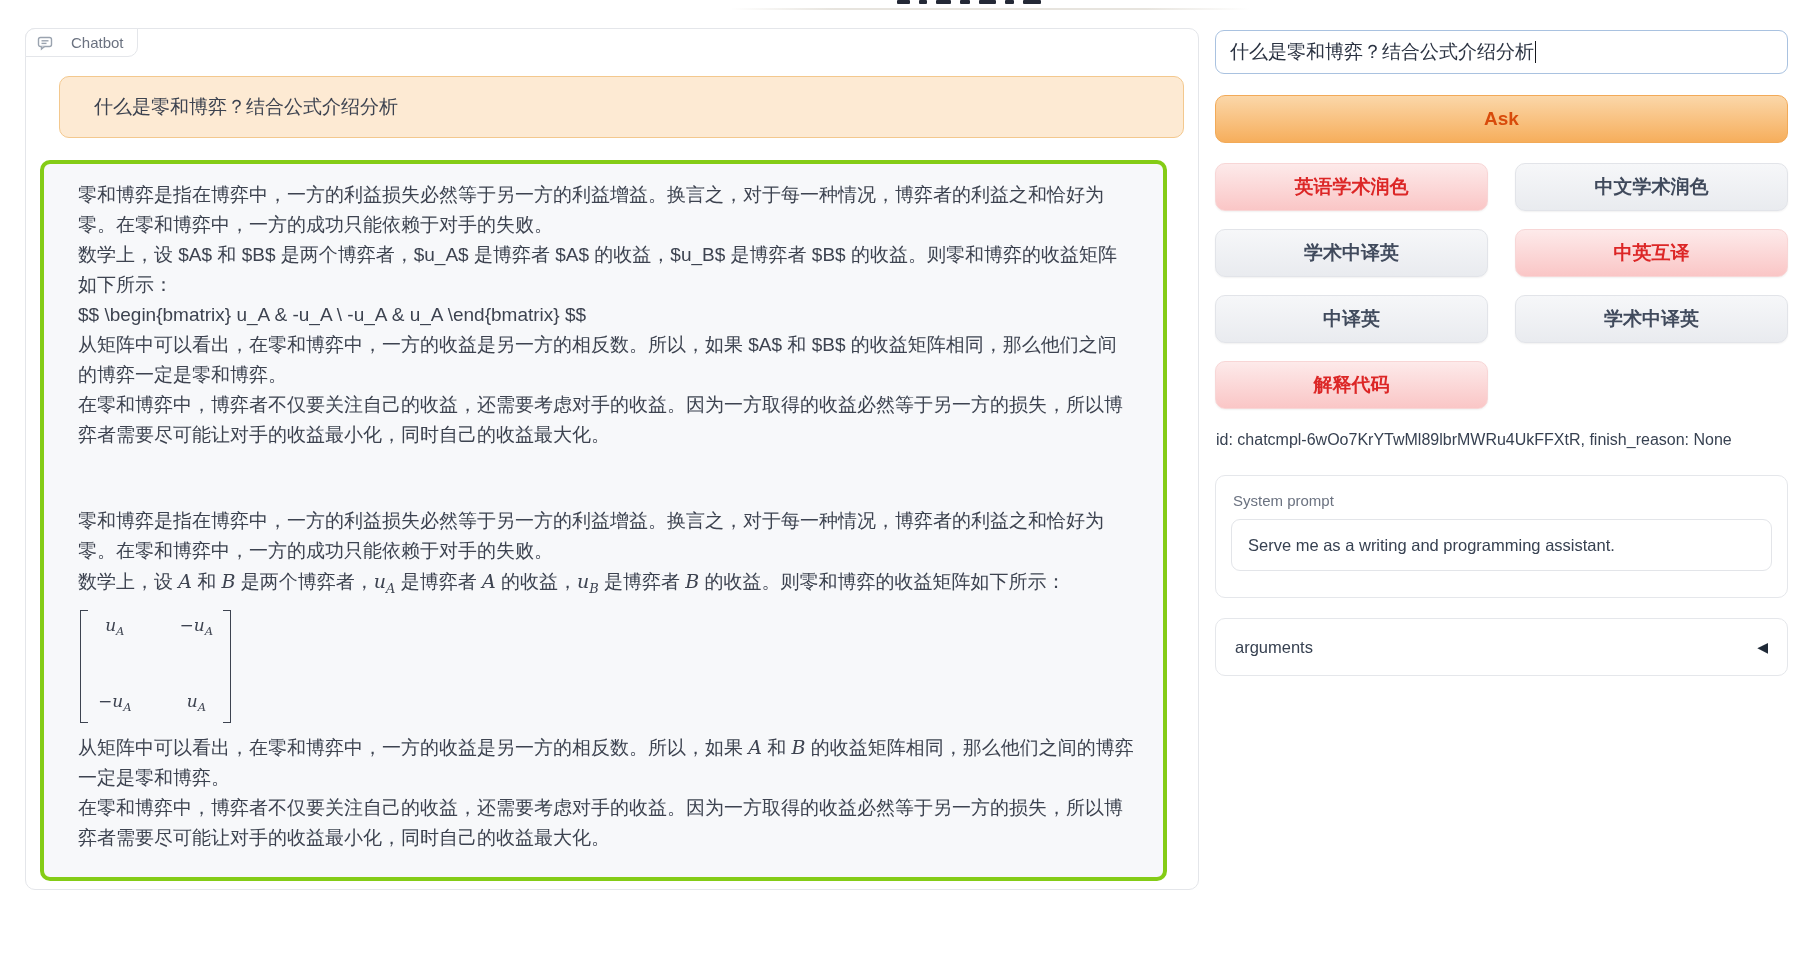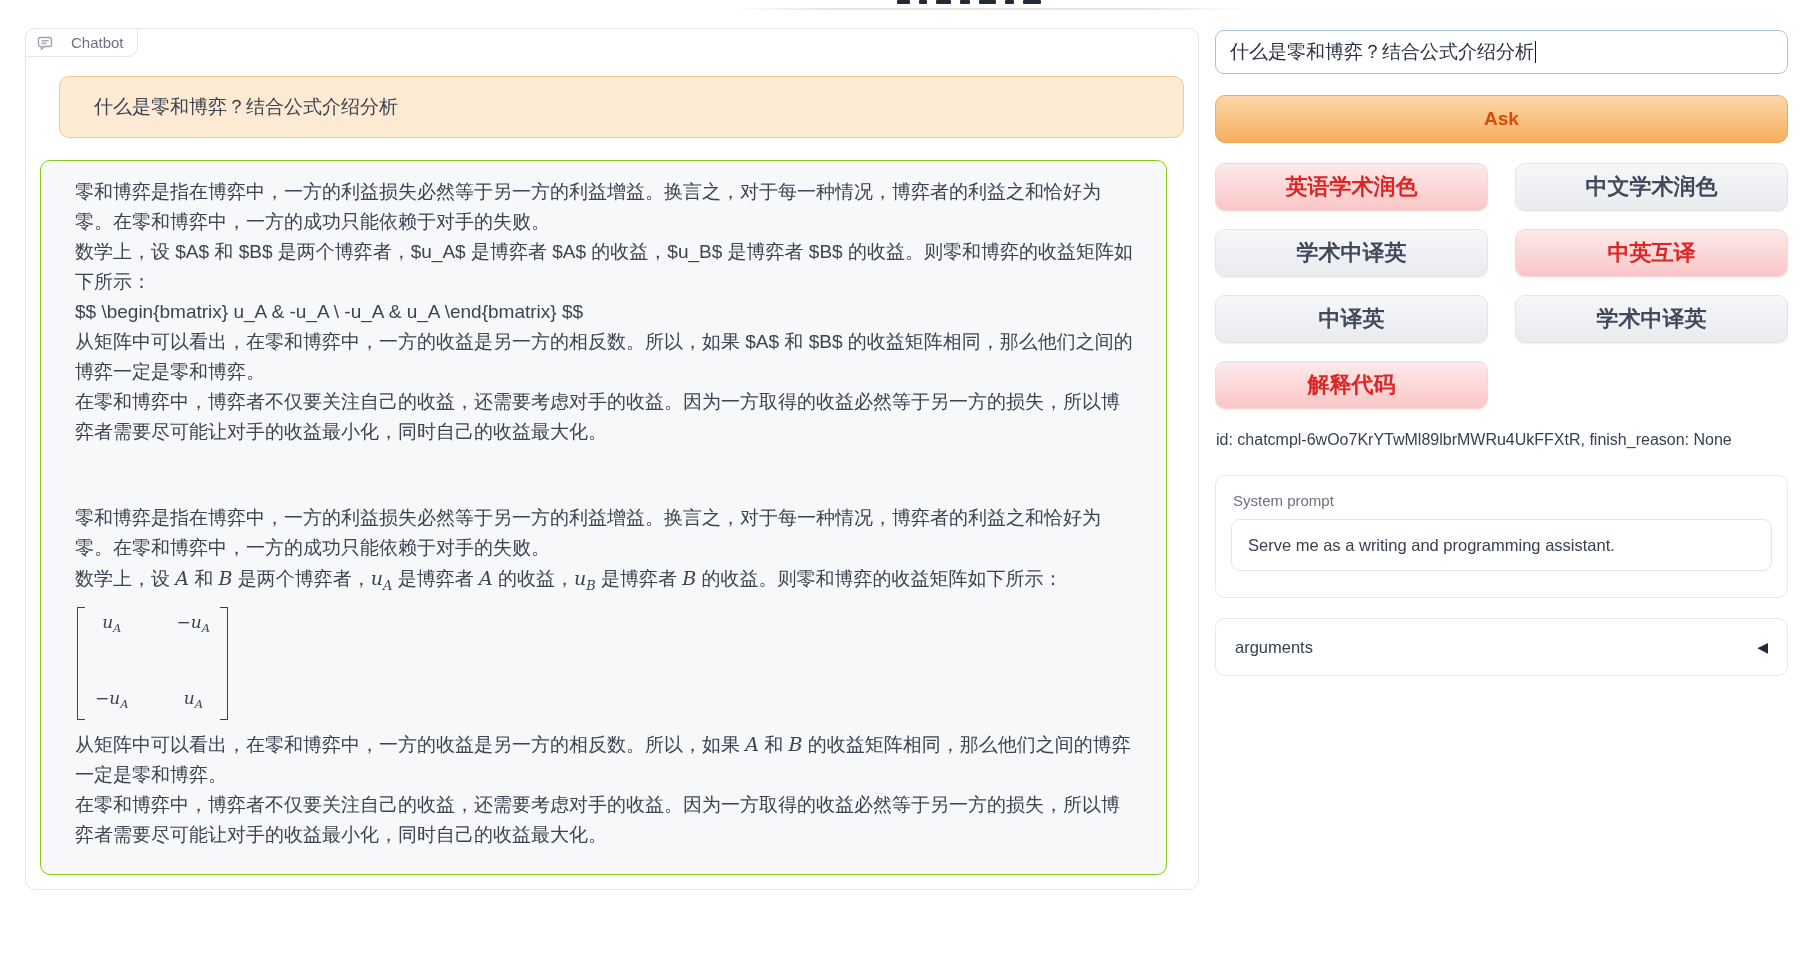--- a/index.html
+++ b/index.html
@@ -17,21 +17,21 @@
     border:1px solid #e4e6ea;border-radius:10px;box-sizing:border-box;}
   .chat-label{position:absolute;left:-1px;top:-1px;display:flex;align-items:center;gap:18px;
     background:#fff;border:1px solid #e4e6ea;border-top-color:#e4e6ea;
     border-top-left-radius:10px;border-bottom-right-radius:10px;padding:5px 13px 5px 11px;
     color:#6b7280;font-size:15px;}
   .chat-label svg{display:block;}
 
   .msg{position:absolute;box-sizing:border-box;font-size:19px;line-height:30px;word-break:break-all;}
   .msg.user{left:33px;top:47px;width:1125px;height:62px;background:#fdead3;border:1px solid #f3c88e;
     border-radius:10px;display:flex;align-items:center;padding:0 34px;color:#3d4350;}
-  .msg.bot{left:14px;top:131px;width:1127px;min-height:641px;background:#f7f8fa;border:1px solid #84cc16;
+  .msg.bot{left:14px;top:131px;width:1127px;min-height:641px;background:#f7f8fa;border:4px solid #84cc16;
     border-radius:10px;padding:16px 28px 24px 34px;color:#3d4350;}
   .msg.bot p{margin:0;}
   .msg.bot .gap{height:56px;}
 
   
   .mvar{font-family:"DejaVu Serif","Liberation Serif",serif;font-style:italic;}
   .mvar sub{font-size:0.68em;font-style:italic;}
   .matrix{display:inline-flex;align-items:stretch;margin:6px 0 4px 2px;
     font-family:"DejaVu Serif","Liberation Serif",serif;font-style:italic;font-size:17px;line-height:22px;}
   .brk{width:7px;}
@@ -44,21 +44,21 @@
     border:1px solid #a9c2e0;border-radius:9px;background:#fff;display:flex;align-items:center;
     padding:0 14px;font-size:19px;color:#2b3342;white-space:nowrap;overflow:hidden;}
   .caret{display:inline-block;width:0;height:22px;border-left:1.6px solid #16181d;margin-left:1px;vertical-align:middle;}
 
   .ask-btn{position:absolute;left:1215px;top:95px;width:573px;height:48px;border-radius:10px;cursor:pointer;
     background:linear-gradient(180deg,#fbd7a9 0%,#f6ae5c 100%);border:1px solid #f2aa58;
     color:#d84b0b;font-weight:700;font-size:19px;font-family:inherit;}
 
   .btn-grid{position:absolute;left:1215px;top:163px;width:573px;display:grid;
     grid-template-columns:273px 273px;column-gap:27px;row-gap:18px;}
-  .fn-btn{height:48px;border-radius:10px;font-size:22px;font-weight:700;font-family:inherit;cursor:pointer;
+  .fn-btn{height:48px;border-radius:10px;font-size:19px;font-weight:700;font-family:inherit;cursor:pointer;
     display:flex;align-items:center;justify-content:center;box-shadow:0 1px 2px rgba(0,0,0,.06);}
   .fn-btn.red{background:linear-gradient(180deg,#fdeaea 0%,#fac6c6 100%);border:1px solid #fadadا;border:1px solid #f8d6d6;color:#dc2626;}
   .fn-btn.gray{background:linear-gradient(180deg,#f6f7f9 0%,#e9ebef 100%);border:1px solid #e2e4e9;color:#404a5c;}
 
   .meta{position:absolute;left:1216px;top:431px;font-size:16px;color:#374151;}
 
   .sys-box{position:absolute;left:1215px;top:475px;width:573px;height:123px;box-sizing:border-box;
     border:1px solid #e5e7eb;border-radius:10px;background:#fff;padding:14px 15px;}
   .sys-label{font-size:15px;color:#6b7280;margin:2px 0 10px 2px;}
   .sys-input{border:1px solid #e3e5e9;border-radius:9px;height:52px;box-sizing:border-box;display:flex;

